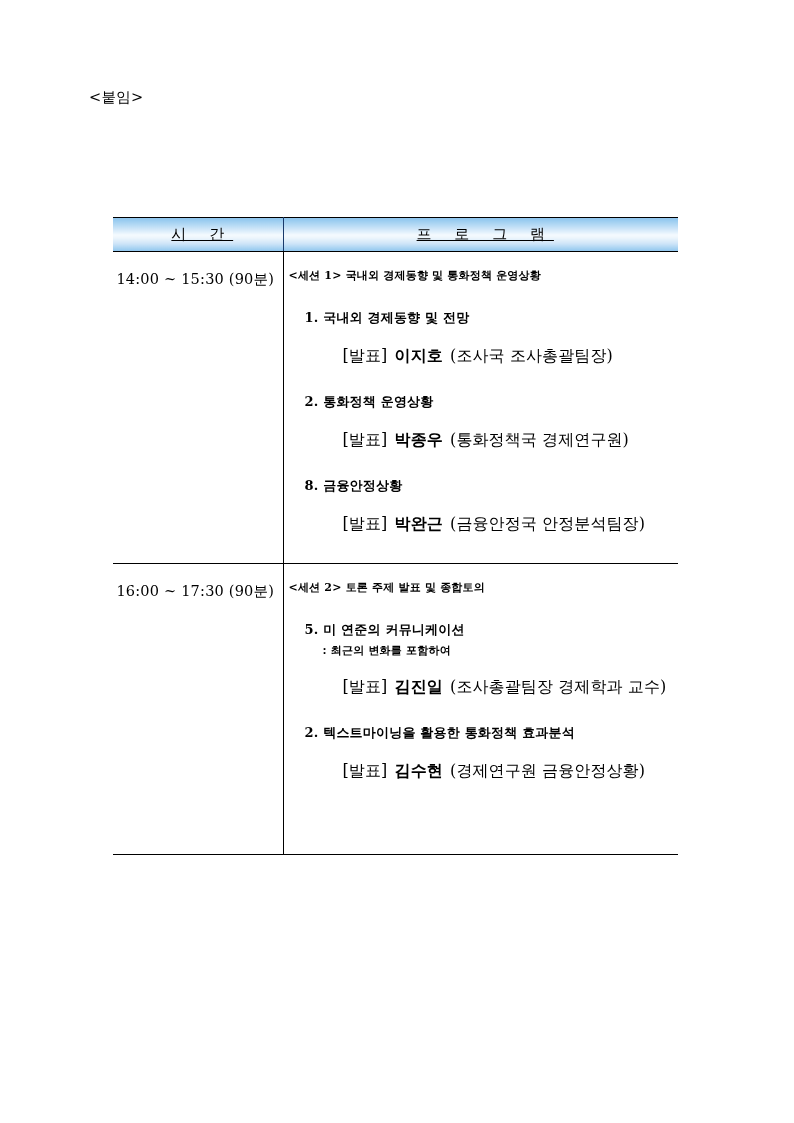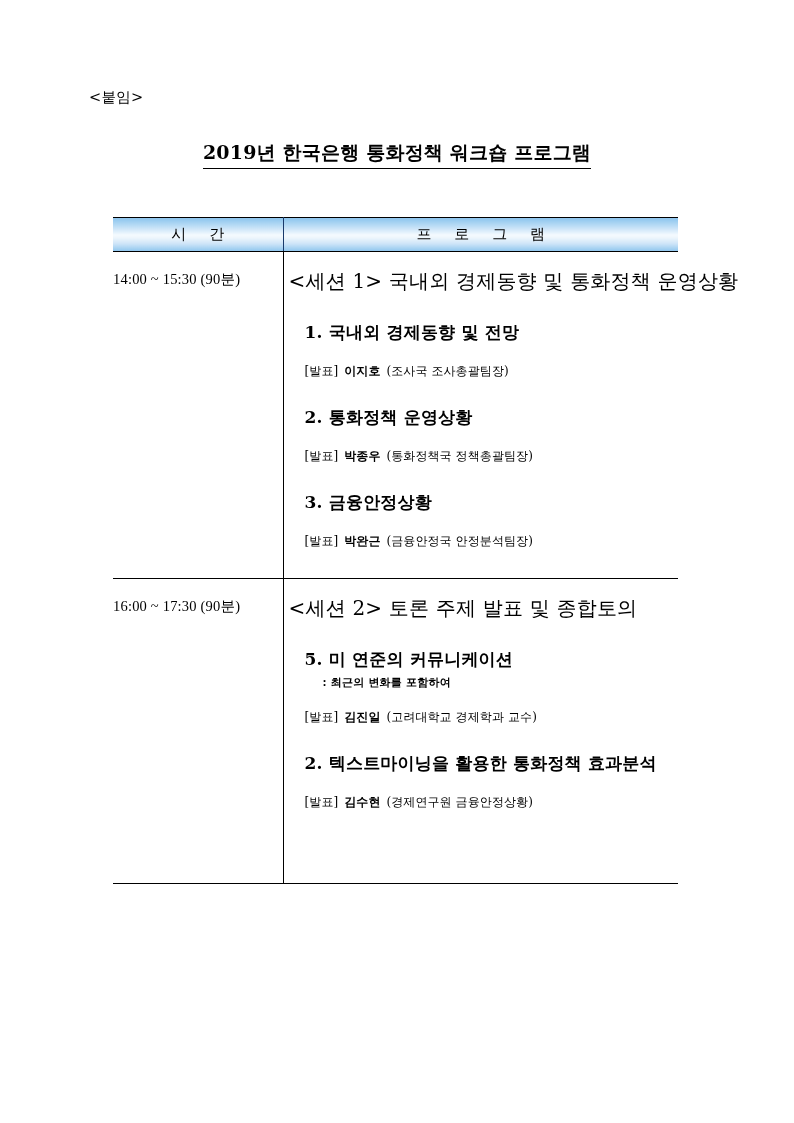--- a/index.html
+++ b/index.html
@@ -81,83 +81,83 @@
     font-weight: normal;
     text-align: center;
     vertical-align: middle;
   }
   .program-table thead th.th-time {
     border-right: 1.4px solid #1a3a6b;
   }
   .program-table thead th .sp {
     letter-spacing: 9px;
     padding-left: 9px;
+    text-decoration: underline;
   }
 
   .program-table tbody td {
     padding: 0;
     vertical-align: top;
     font-size: 14.5px;
   }
   .program-table tbody tr.session-row > td.cell-time {
     border-right: 1.2px solid #000;
-    text-align: left;
+    text-align: center;
     padding: 18px 5px 0 0;
     white-space: nowrap;
-    font-family: Liberation Serif, serif;
   }
   .program-table tbody tr.session-row > td.cell-prog {
     padding: 16px 0 14px 5px;
   }
   .program-table tbody tr.session-row.divider-top > td {
     border-top: 1.2px solid #000;
   }
   .program-table tbody tr.session-row.last-row > td {
     border-bottom: 1.2px solid #000;
   }
 
   .time-label {
     font-size: 14.5px;
     letter-spacing: 0.2px;
   }
 
   .session-head {
-    font-size: 20px;
-    font-weight: normal;
+    font-size: 11px;
+    font-weight: bold;
     white-space: nowrap;
     letter-spacing: 0.2px;
     margin: 0 0 4px 0;
   }
 
   .item-list {
     margin: 0;
     padding: 0;
     list-style: none;
   }
   .agenda-item {
     margin: 0;
     padding: 0;
   }
   .item-title {
-    font-size: 17px;
+    font-size: 13px;
     font-weight: bold;
     letter-spacing: 0.2px;
     margin: 26px 0 0 16px;
     white-space: nowrap;
   }
   .item-subtitle {
     font-size: 11px;
     font-weight: bold;
     letter-spacing: 0.2px;
     margin: 4px 0 0 34px;
     white-space: nowrap;
   }
   .item-presenter {
-    font-size: 12px;
-    margin: 19px 0 0 16px;
+    font-size: 16px;
+    margin: 19px 0 0 54px;
     white-space: nowrap;
     letter-spacing: 0.1px;
   }
   .item-presenter .tag {
     font-weight: normal;
   }
   .item-presenter .person {
     font-weight: bold;
     padding: 0 2px;
   }
@@ -172,23 +172,20 @@
     height: 14px;
   }
 </style>
 </head>
 <body>
 
 <div class="page">
 
   <div class="attachment-marker">&lt;붙임&gt;</div>
 
-  <div class="doc-title">
-    <span class="title-inner">2019년 한국은행 통화정책 워크숍 프로그램</span>
-  </div>
 
   <table class="program-table">
     <colgroup>
       <col class="col-time">
       <col class="col-prog">
     </colgroup>
     <thead>
       <tr>
         <th class="th-time">
           <span class="sp">시 간</span>
@@ -215,26 +212,26 @@
                 <span class="person">이지호</span>
                 <span class="affil">(조사국 조사총괄팀장)</span>
               </div>
             </li>
 
             <li class="agenda-item">
               <div class="item-title">2. 통화정책 운영상황</div>
               <div class="item-presenter">
                 <span class="tag">[발표]</span>
                 <span class="person">박종우</span>
-                <span class="affil">(통화정책국 정책총괄팀장)</span>
-              </div>
-            </li>
-
-            <li class="agenda-item">
-              <div class="item-title">3. 금융안정상황</div>
+                <span class="affil">(통화정책국 경제연구원)</span>
+              </div>
+            </li>
+
+            <li class="agenda-item">
+              <div class="item-title">8. 금융안정상황</div>
               <div class="item-presenter">
                 <span class="tag">[발표]</span>
                 <span class="person">박완근</span>
                 <span class="affil">(금융안정국 안정분석팀장)</span>
               </div>
             </li>
           </ul>
           <div class="spacer-block-small"></div>
         </td>
       </tr>
@@ -246,21 +243,21 @@
         <td class="cell-prog">
           <div class="session-head">&lt;세션 2&gt; 토론 주제 발표 및 종합토의</div>
 
           <ul class="item-list">
             <li class="agenda-item">
               <div class="item-title">5. 미 연준의 커뮤니케이션</div>
               <div class="item-subtitle">: 최근의 변화를 포함하여</div>
               <div class="item-presenter">
                 <span class="tag">[발표]</span>
                 <span class="person">김진일</span>
-                <span class="affil">(고려대학교 경제학과 교수)</span>
+                <span class="affil">(조사총괄팀장 경제학과 교수)</span>
               </div>
             </li>
 
             <li class="agenda-item">
               <div class="item-title">2. 텍스트마이닝을 활용한 통화정책 효과분석</div>
               <div class="item-presenter">
                 <span class="tag">[발표]</span>
                 <span class="person">김수현</span>
                 <span class="affil">(경제연구원 금융안정상황)</span>
               </div>

